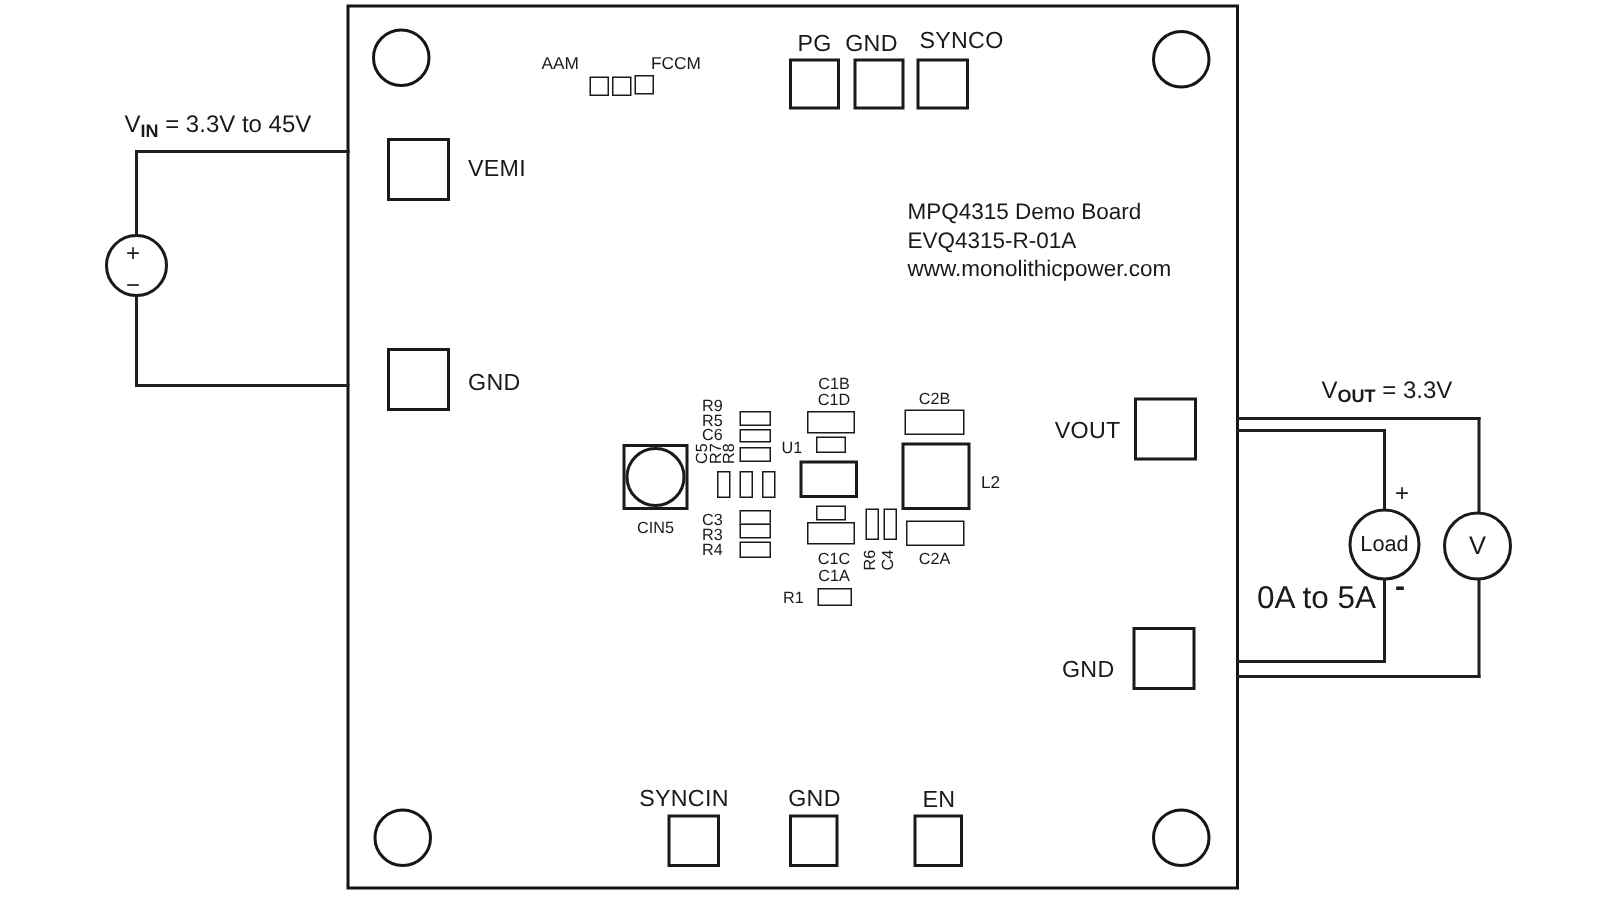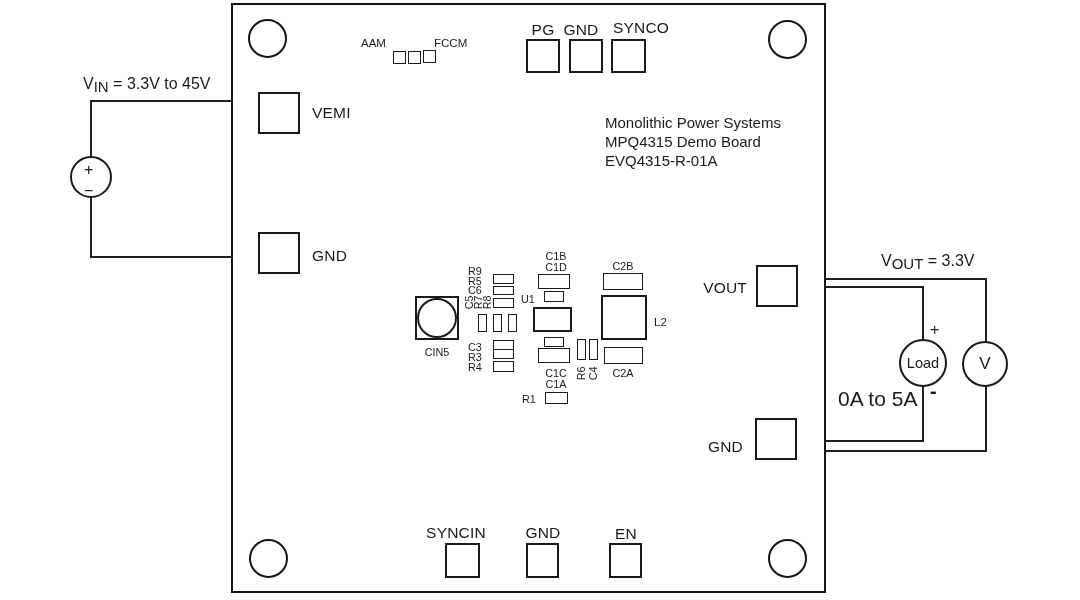--- a/index.html
+++ b/index.html
@@ -23,21 +23,21 @@
   .slabel.r{text-align:left;}
   .slabel.c{text-align:center;}
   .vlabel{position:absolute;font-size:10.8px;line-height:1;white-space:nowrap;
           transform:rotate(-90deg);transform-origin:center center;text-align:center;}
   .circle-in{position:absolute;inset:0;border:2px solid #1a1a1a;border-radius:50%;box-sizing:border-box;}
   
   .wire{position:absolute;background:#1f1f1f;}
   .node{position:absolute;border:2px solid #1a1a1a;border-radius:50%;
         box-sizing:border-box;background:#fff;display:flex;align-items:center;justify-content:center;}
   .biglabel{position:absolute;font-size:16px;white-space:nowrap;}
-  .sub{font-size:15px;vertical-align:-3px;letter-spacing:0;}
+  .sub{font-size:12px;vertical-align:-3px;letter-spacing:0;font-weight:bold;}
   .sign{position:absolute;font-size:16px;line-height:1;}
   
   .brand{position:absolute;font-weight:900;font-size:40px;line-height:1;
          letter-spacing:-2px;color:#111;}
   .logoline{position:absolute;font-size:15px;line-height:19px;white-space:nowrap;}
 </style>
 </head>
 <body>
 
 <div class="stage">
@@ -55,23 +55,23 @@
   <div class="part" style="left:423px;top:50px;width:13px;height:13px;"></div>
   <div class="slabel" style="left:434px;top:38px;font-size:11.5px;text-align:right;">FCCM</div>
 
   <div class="padlabel" style="left:522px;top:21px;width:42px;text-align:center;">PG</div>
   <div class="padlabel" style="left:559px;top:21px;width:44px;text-align:center;">GND</div>
   <div class="padlabel" style="left:606px;top:19px;width:70px;text-align:center;">SYNCO</div>
   <div class="pad" style="left:526px;top:39px;width:34px;height:34px;"></div>
   <div class="pad" style="left:569px;top:39px;width:34px;height:34px;"></div>
   <div class="pad" style="left:611px;top:39px;width:35px;height:34px;"></div>
 
-  <div class="logoline" style="left:605px;top:113px;">Monolithic Power Systems</div>
   <div class="logoline" style="left:605px;top:132px;">MPQ4315 Demo Board</div>
   <div class="logoline" style="left:605px;top:151px;">EVQ4315-R-01A</div>
+  <div class="logoline" style="left:605px;top:170px;">www.monolithicpower.com</div>
 
   <div class="pad" style="left:258px;top:92px;width:42px;height:42px;"></div>
   <div class="padlabel" style="left:312px;top:104px;">VEMI</div>
   <div class="pad" style="left:258px;top:232px;width:42px;height:42px;"></div>
   <div class="padlabel" style="left:312px;top:247px;">GND</div>
 
   <div class="pad" style="left:756px;top:265px;width:42px;height:42px;"></div>
   <div class="padlabel" style="left:687px;top:279px;width:60px;text-align:right;">VOUT</div>
   <div class="pad" style="left:755px;top:418px;width:42px;height:42px;"></div>
   <div class="padlabel" style="left:688px;top:438px;width:55px;text-align:right;">GND</div>

